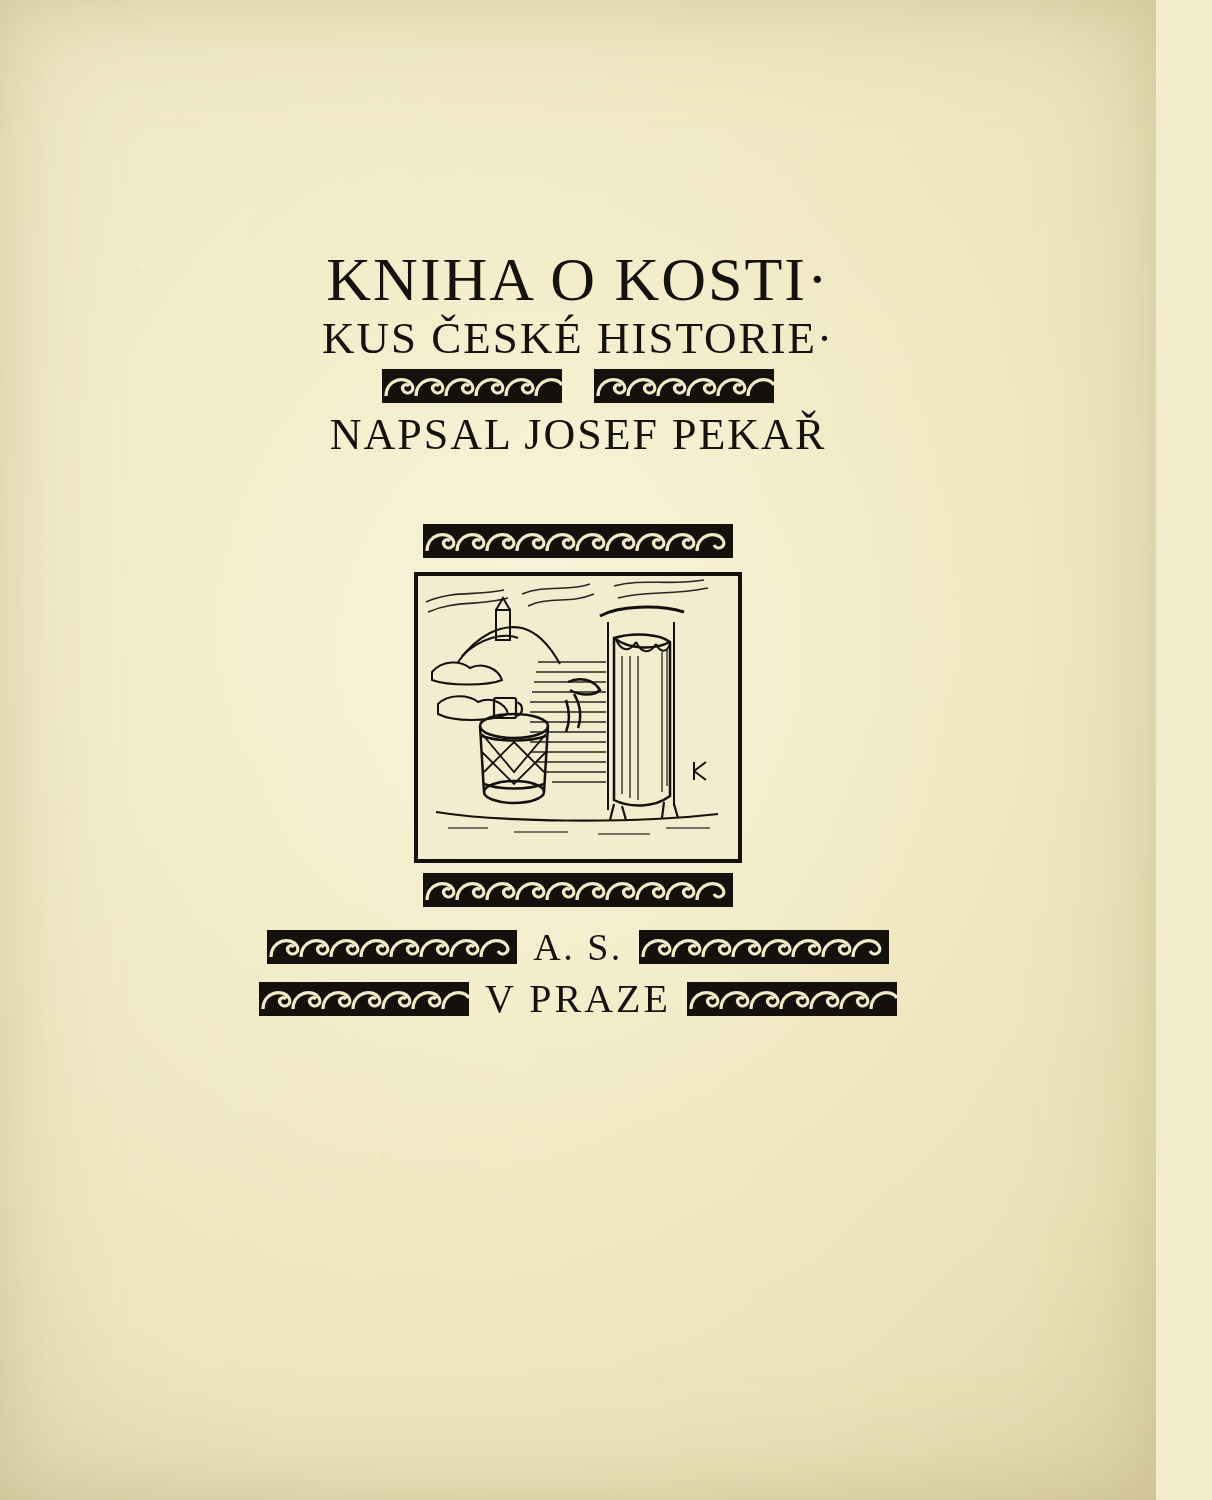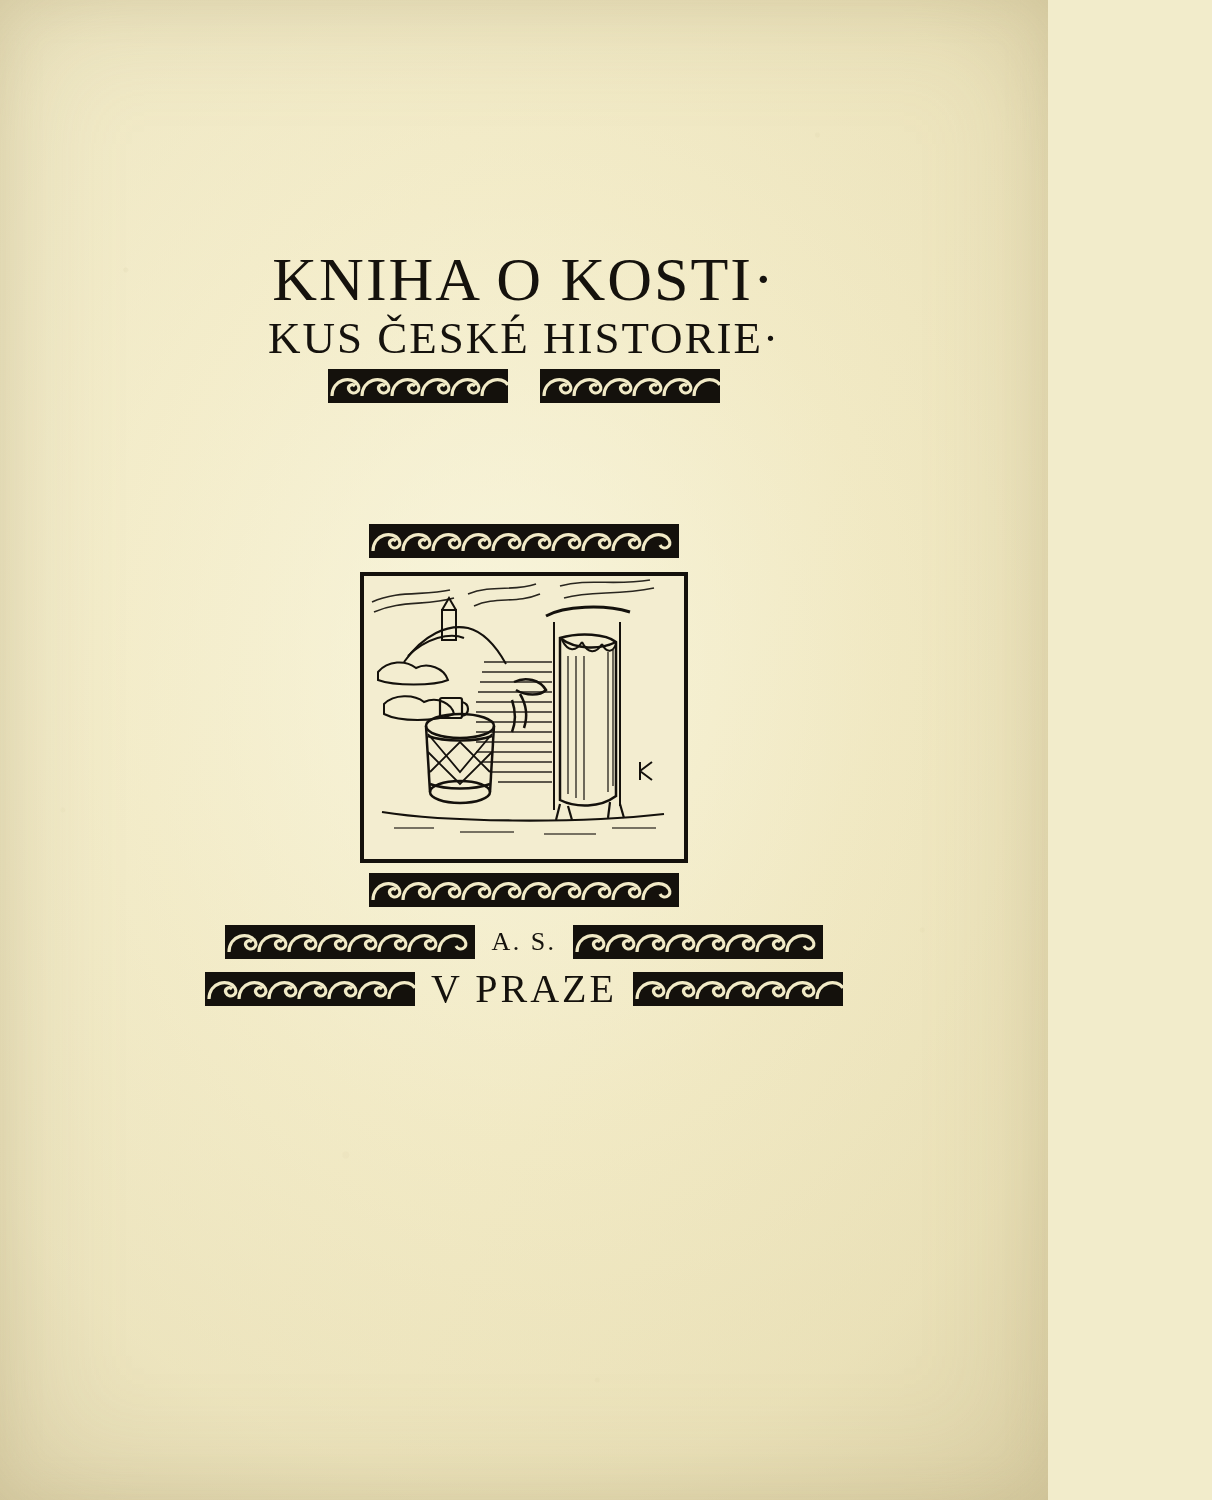--- a/index.html
+++ b/index.html
@@ -10,21 +10,21 @@
     width: 1212px;
     height: 1500px;
     background: #f2eccb;
     font-family: "Liberation Serif", serif;
     overflow: hidden;
   }
 
   
   .page {
     position: relative;
-    width: 1048px;
+    width: 1156px;
     height: 1500px;
     background:
       radial-gradient(ellipse 80% 70% at 48% 44%, rgba(255,255,240,0.55) 0%, rgba(250,243,214,0.20) 45%, rgba(226,215,175,0.25) 78%, rgba(205,192,151,0.42) 100%),
       linear-gradient(115deg, #f4eecd 0%, #f1eac6 30%, #efe7c0 60%, #ebe2b8 100%);
   }
   .paper-noise {
     position: absolute;
     inset: 0;
     pointer-events: none;
     opacity: 0.5;
@@ -84,21 +84,21 @@
     font-size: 44px;
     letter-spacing: 2px;
     line-height: 1.0;
   }
   .pub {
     font-size: 42px;
     letter-spacing: 2.5px;
     line-height: 1.0;
   }
   .pub2 {
-    font-size: 26px;
+    font-size: 38px;
     letter-spacing: 2.5px;
   }
   .pub3 {
     font-size: 40px;
     letter-spacing: 3px;
     font-family: Liberation Serif, serif;
   }
 
   .caps {
     font-variant: small-caps;
@@ -191,20 +191,21 @@
             <path d="M34,27 C34,10 54,6 60,16 C64,23 54,27 51,21 C49,17 54,14 57,17"></path>
             <path d="M64,27 C64,10 84,6 90,16 C94,23 84,27 81,21 C79,17 84,14 87,17"></path>
             <path d="M94,27 C94,10 114,6 120,16 C124,23 114,27 111,21 C109,17 114,14 117,17"></path>
             <path d="M124,27 C124,10 144,6 150,16 C154,23 144,27 141,21 C139,17 144,14 147,17"></path>
             <path d="M154,27 C154,10 174,6 180,16"></path>
           </g>
         </svg>
       </span>
     </div>
 
+    <div class="line t4 caps">NAPSAL JOSEF PEKAŘ</div>
   </div>
 
   <div class="row-orn-top">
     <span class="orn">
       <svg viewBox="0 0 310 34" width="310" height="34" preserveAspectRatio="none" aria-hidden="true">
         <rect x="0" y="0" width="310" height="34" fill="#14110c"></rect>
         <g fill="none" stroke="#f1eac6" stroke-width="3.2">
           <path d="M4,27 C4,10 24,6 30,16 C34,23 24,27 21,21 C19,17 24,14 27,17"></path>
           <path d="M34,27 C34,10 54,6 60,16 C64,23 54,27 51,21 C49,17 54,14 57,17"></path>
           <path d="M64,27 C64,10 84,6 90,16 C94,23 84,27 81,21 C79,17 84,14 87,17"></path>

